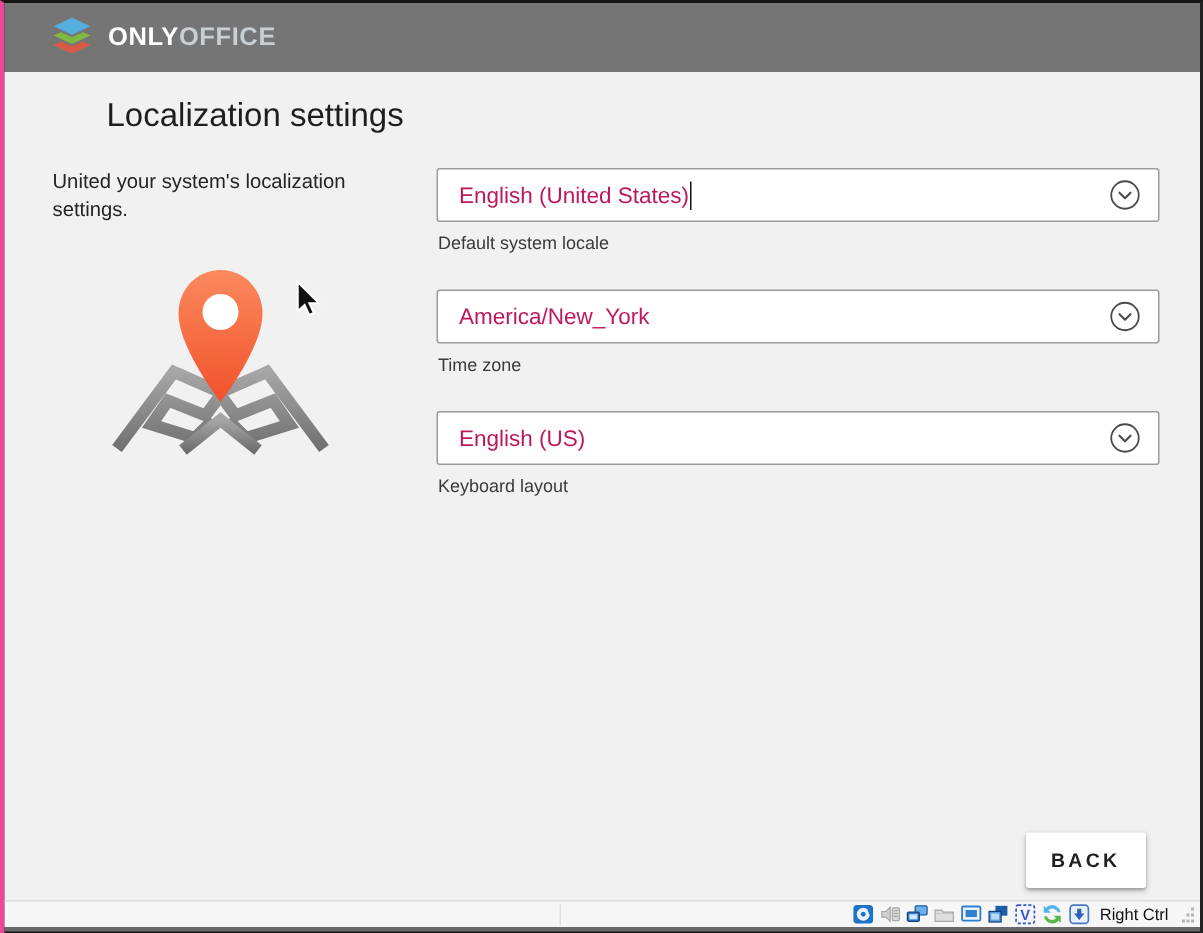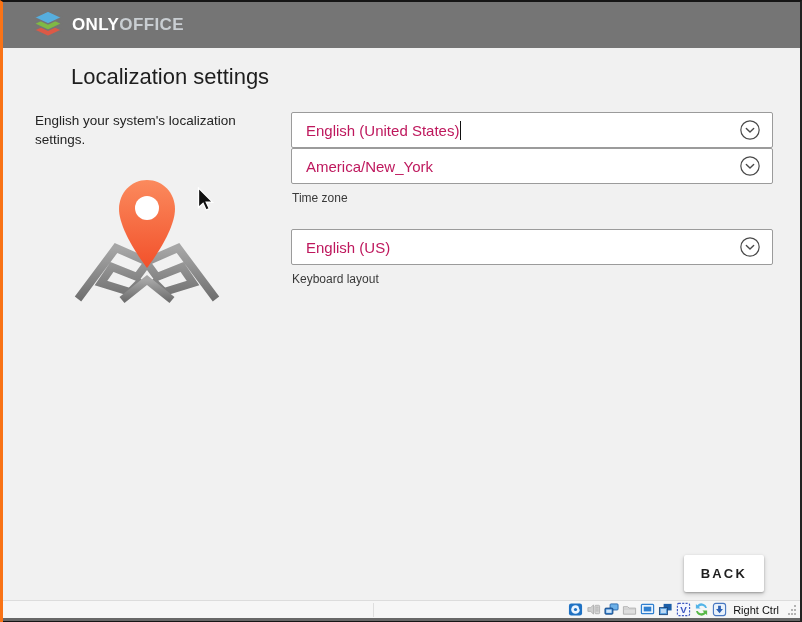--- a/index.html
+++ b/index.html
@@ -1,18 +1,18 @@
 <!DOCTYPE html>
 <html><head>
 <meta charset="utf-8">
 <style>
   * { margin:0; padding:0; box-sizing:border-box; }
   html,body { width:802px; height:622px; background:#fff; font-family:"Liberation Sans", sans-serif; overflow:hidden; }
   .vm-frame { position:relative; width:802px; height:622px; background:#151515;
-              border-top:2px solid #151515; border-left:3px solid #f97316; border-right:2px solid #222;
+              border-top:2px solid #151515; border-left:3px solid #ec4899; border-right:2px solid #222;
               display:flex; flex-direction:column; }
   .guest { width:797px; height:598px; display:flex; flex-direction:column; }
   
   .app-header { height:46px; background:#757575; display:flex; align-items:center; padding-left:30px; flex:none; }
   .logo { display:flex; align-items:center; gap:9px; }
   .logo-text { font-size:17px; font-weight:bold; letter-spacing:.4px; color:#fff; }
   .logo-text .lite { color:#c9ced2; }
   
   .content { flex:1; background:#f1f1f1; position:relative; }
   .page-title { position:absolute; left:32px; top:16px; font-size:22px; color:#1e1e1e;margin-left:36px; }
@@ -54,21 +54,21 @@
           <path d="M15,12.5 L29,19 L15,25.5 L1,19 Z" fill="#dd5946" stroke="#757575" stroke-width="1.4"></path>
           <path d="M15,6.2 L29,12.7 L15,19.2 L1,12.7 Z" fill="#7fb944" stroke="#757575" stroke-width="1.4"></path>
           <path d="M15,0 L29,6.5 L15,13 L1,6.5 Z" fill="#56aede" stroke="#757575" stroke-width="1.4"></path>
         </svg>
         <div class="logo-text"><span>ONLY</span><span class="lite">OFFICE</span></div>
       </div>
     </div>
 
     <div class="content">
       <div class="page-title">Localization settings</div>
-      <div class="page-desc">English your system's localization settings.</div>
+      <div class="page-desc">United your system's localization settings.</div>
 
       <svg class="illustration" width="146" height="126" viewBox="0 0 146 126">
         <defs>
           <linearGradient id="mapg" x1="0" y1="0" x2="0" y2="1">
             <stop offset="0" stop-color="#a6a6a6"></stop>
               <stop offset="1" stop-color="#707070"></stop>
           </linearGradient>
           <linearGradient id="ping" x1="0" y1="0" x2="0" y2="1">
             <stop offset="0" stop-color="#fb8a5d"></stop>
               <stop offset="1" stop-color="#f2512b"></stop>
@@ -93,20 +93,21 @@
 
         <div class="select-field">
           <span class="field-value">English (United States)</span>
             <span class="caret"></span>
           <span class="field-spacer"></span>
           <svg class="dd-icon" viewBox="0 0 24 24">
             <circle cx="12" cy="12" r="10" fill="none" stroke="#4a4a4a" stroke-width="1.3"></circle>
             <path d="M8,10.3 L12,14.3 L16,10.3" fill="none" stroke="#4a4a4a" stroke-width="1.5" stroke-linecap="round" stroke-linejoin="round"></path>
           </svg>
         </div>
+        <div class="helper">Default system locale</div>
 
         <div class="select-field">
           <span class="field-value">America/New_York</span>
           <span class="field-spacer"></span>
           <svg class="dd-icon" viewBox="0 0 24 24">
             <circle cx="12" cy="12" r="10" fill="none" stroke="#4a4a4a" stroke-width="1.3"></circle>
             <path d="M8,10.3 L12,14.3 L16,10.3" fill="none" stroke="#4a4a4a" stroke-width="1.5" stroke-linecap="round" stroke-linejoin="round"></path>
           </svg>
         </div>
         <div class="helper">Time zone</div>

